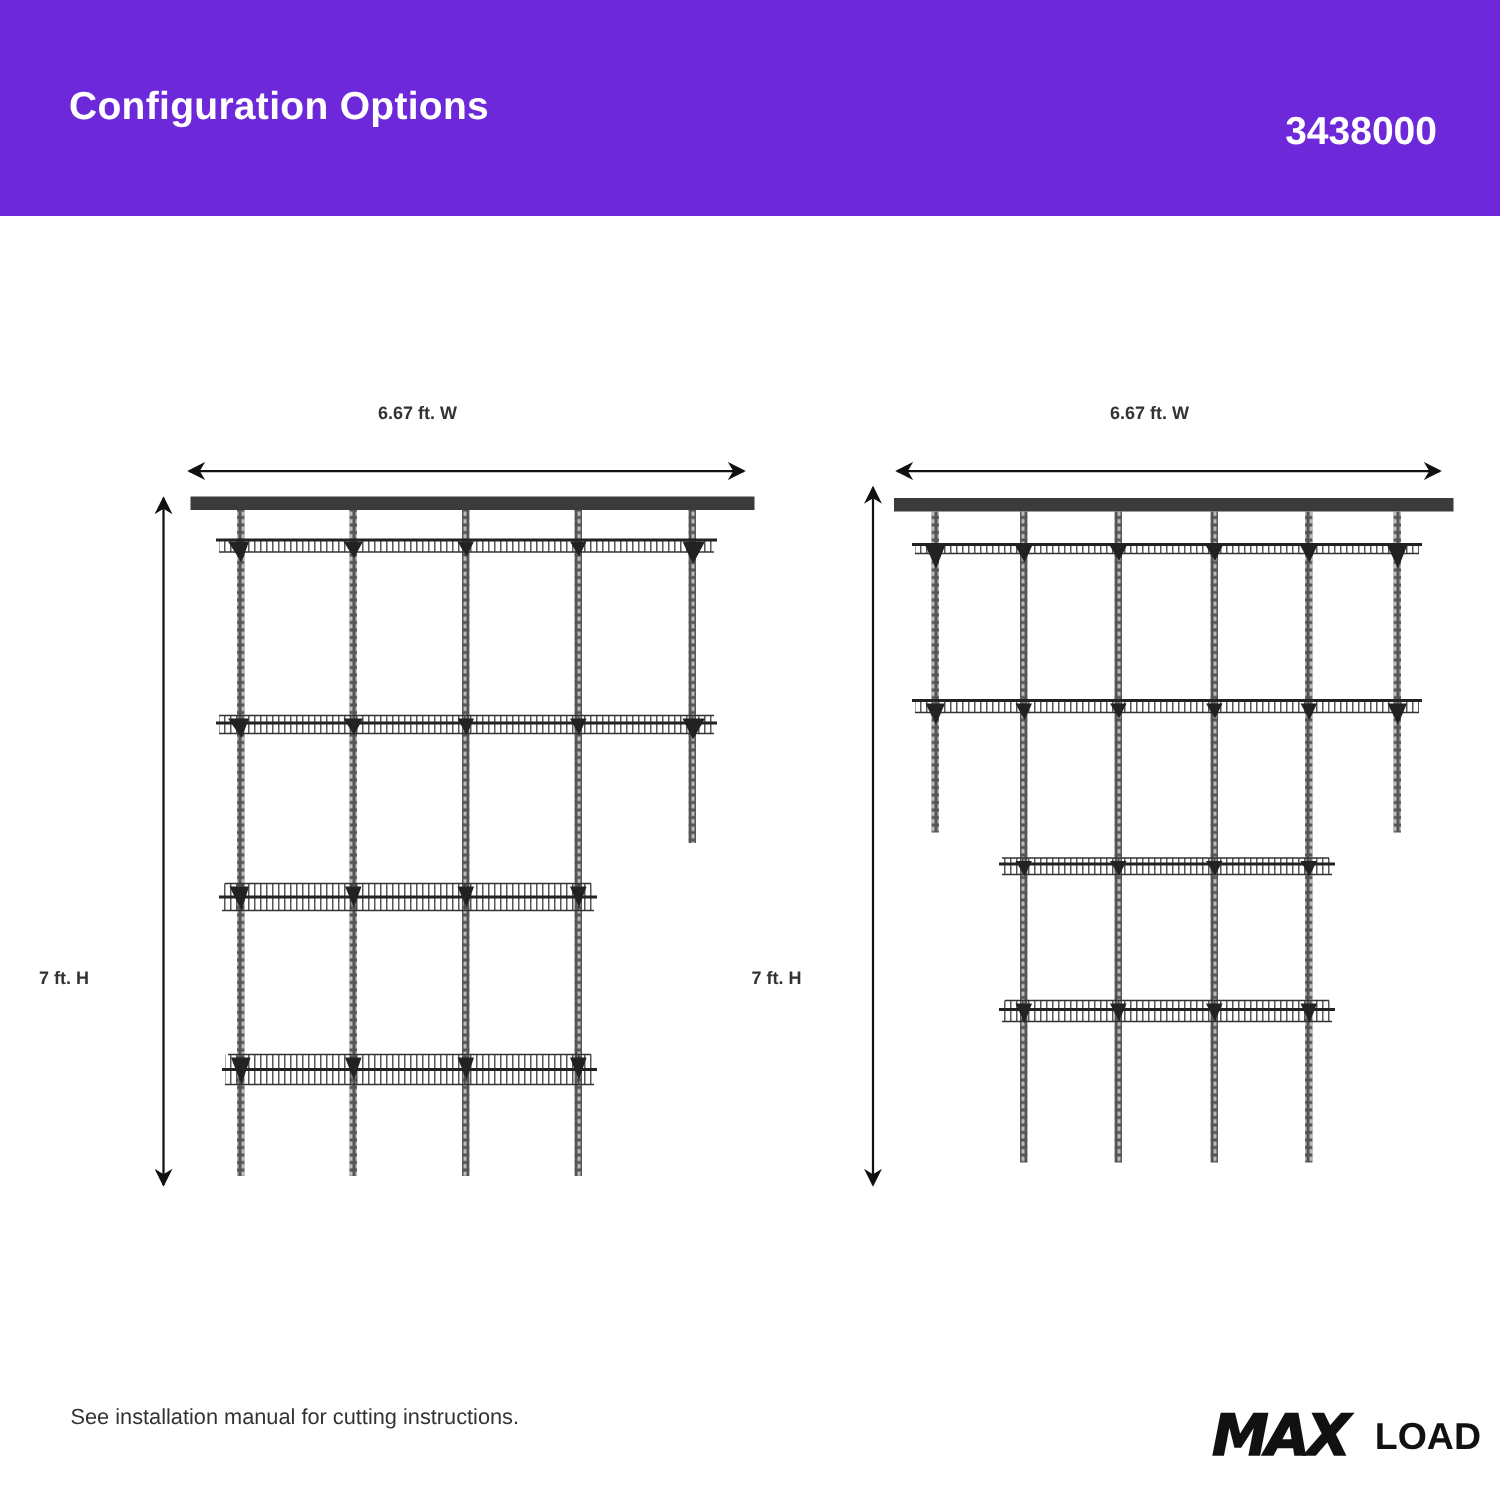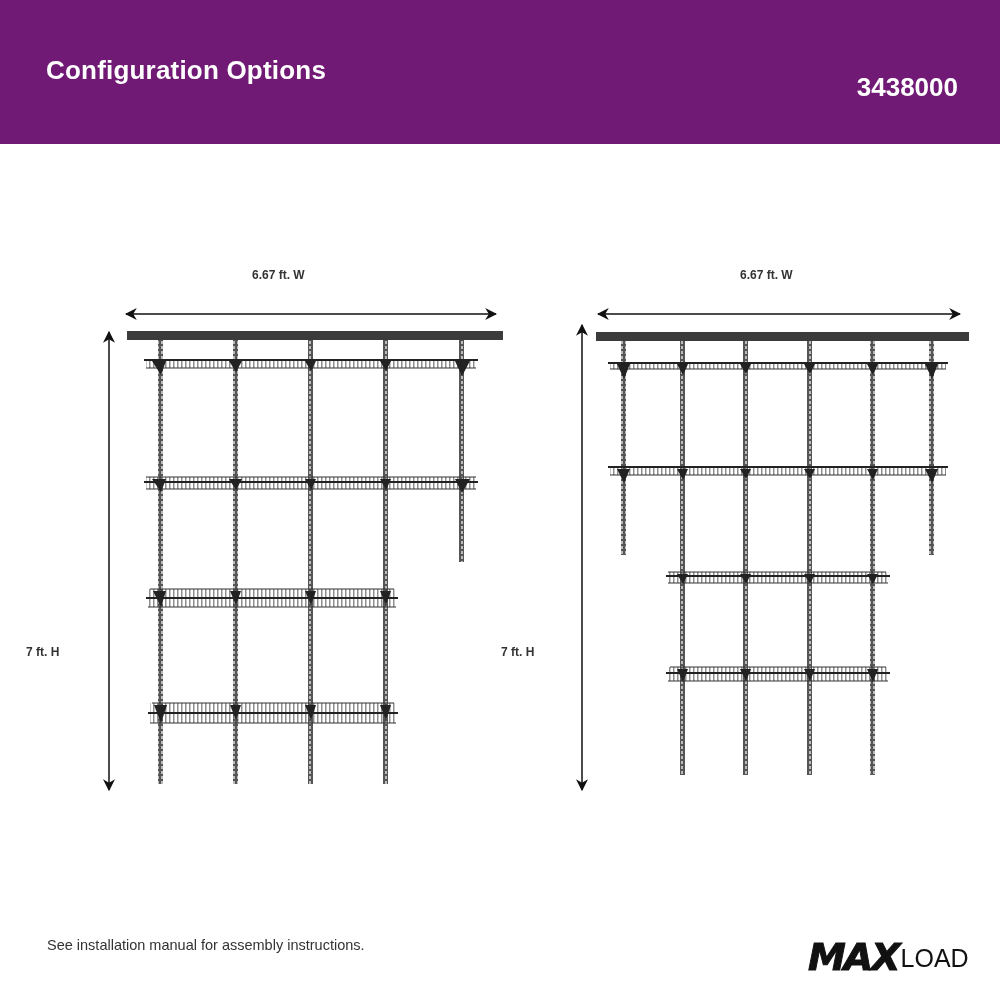--- a/index.html
+++ b/index.html
@@ -3,21 +3,21 @@
 <meta charset="utf-8">
 <style>
   html, body { margin: 0; padding: 0; }
   body {
     width: 1000px; height: 1000px; position: relative; overflow: hidden;
     background: #ffffff;
     font-family: "Liberation Sans", "DejaVu Sans", sans-serif;
   }
   .header {
     position: absolute; left: 0; top: 0; width: 1000px; height: 144px;
-    background: #701a75;
+    background: #6d28d9;
   }
   .header-title {
     position: absolute; left: 46px; top: 55px;
     color: #ffffff; font-weight: bold; font-size: 26px; letter-spacing: 0.2px;
   }
   .header-sku {
     position: absolute; right: 42px; top: 55px;
     color: #ffffff; font-weight: bold; font-size: 26px; margin-top: 17px;
   }
   .dim-label {
@@ -33,22 +33,22 @@
   .logo {
     position: absolute; left: 808px; top: 938px; height: 34px;
     display: flex; align-items: flex-end;
   }
   .logo .max {
     font-family: "DejaVu Sans", sans-serif; font-weight: bold; font-size: 38px;
     color: #111; letter-spacing: -2px; font-style: italic;
     -webkit-text-stroke: 1px #111; line-height: 30px;
   }
   .logo .load {
-    font-family: "Liberation Sans", sans-serif; font-weight: normal; font-size: 25px;
-    color: #111; margin-left: 2px; line-height: 28px;
+    font-family: "Liberation Sans", sans-serif; font-weight: bold; font-size: 25px;
+    color: #111; margin-left: 18px; line-height: 28px;
   }
 </style>
 </head>
 <body>
 
 <div class="header">
   <div class="header-title">Configuration Options</div>
   <div class="header-sku">3438000</div>
 </div>
 
@@ -184,19 +184,19 @@
         <path d="M867,574 L878,574 L873,584 Z"></path>
       <path d="M677,669 L688,669 L683,682 Z"></path>
         <path d="M740,669 L751,669 L746,681 Z"></path>
         <path d="M804,669 L815,669 L810,681 Z"></path>
         <path d="M867,669 L878,669 L873,682 Z"></path>
     </g>
   </g>
 </svg>
 
 <div class="note">
-  <div>See installation manual for assembly instructions.</div>
+  <div>See installation manual for cutting instructions.</div>
 </div>
 
 <div class="logo">
   <span class="max">MAX</span>
   <span class="load">LOAD</span>
 </div>
 
 </body></html>

